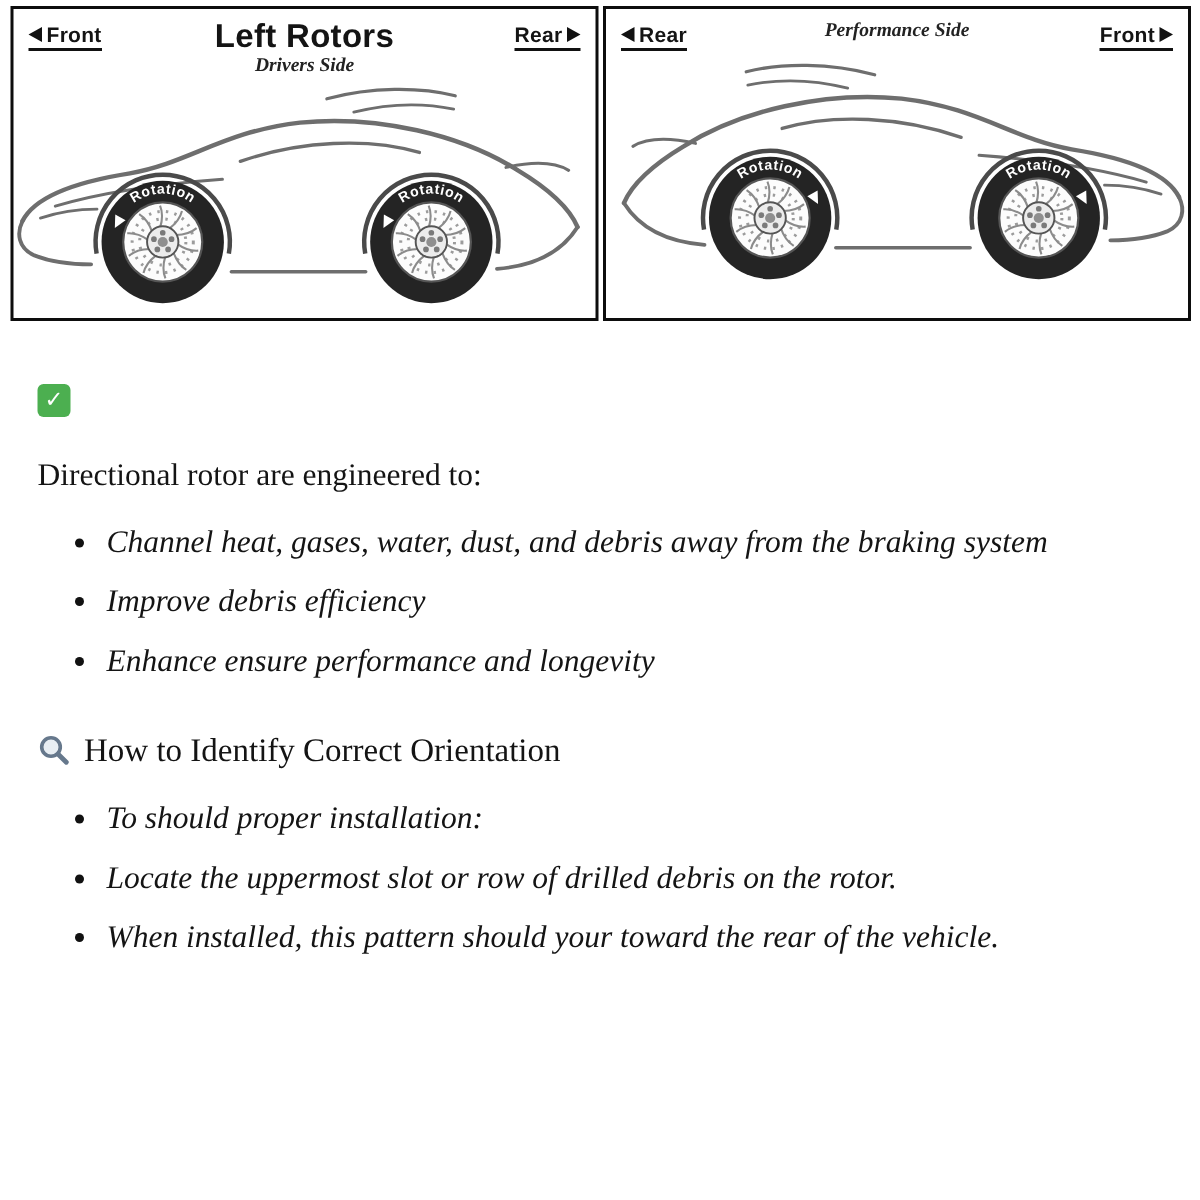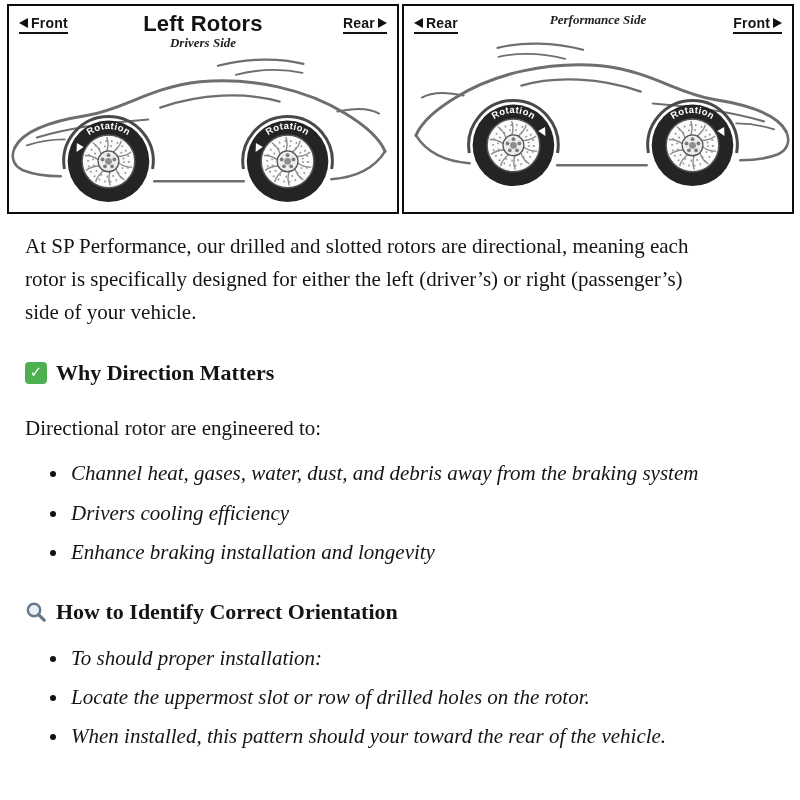--- a/index.html
+++ b/index.html
@@ -47,21 +47,20 @@
   
   .content {
     padding:16px 25px 0 25px; max-width:745px;
     font-size:21px; line-height:1.58;
   }
   .intro { margin:0; max-width:712px; }
 
   .sec-head {
     display:flex; align-items:center; gap:9px; margin-top:26px;
     font-size:22px;
-    font-weight:bold;
   }
   .sec-head.bold { font-weight:bold; }
   .check-icon {
     display:inline-flex; align-items:center; justify-content:center;
     width:22px; height:22px; border-radius:4px;
     background:#4caf50; color:#fff; font-size:15px; font-weight:bold;
     font-family:"DejaVu Sans", sans-serif; flex:0 0 auto;
   }
   .mag-icon { flex:0 0 auto; display:inline-block; }
 
@@ -234,42 +233,40 @@
         <path id="rp-right-1" d="M 81.9 95.7 A 32.5 32.5 0 0 1 138.1 95.7" fill="none"></path>
         <text font-size="9.5" font-weight="bold" fill="#ffffff" font-family="Liberation Sans, sans-serif" letter-spacing="0.4"><textPath href="#rp-right-1" startOffset="50%" text-anchor="middle">Rotation</textPath></text>
         <polygon points="142.1,102.7 134.9,97.5 141.8,93.6" fill="#ffffff"></polygon>
       </svg>
   </div>
 
 </div>
 
 <div class="content">
 
-  <p class="intro">At SP Performance, our drilled and slotted rotors are directional, meaning each rotor is specifically designed for either the left (driver’s) or right (passenger’s) side of your vehicle.</p>
 
   <div class="sec-head bold">
     <span class="check-icon">✓</span>
-    <span>Why Direction Matters</span>
   </div>
 
   <p class="lead">Directional rotor are engineered to:</p>
 
   <ul class="bullets">
     <li>Channel heat, gases, water, dust, and debris away from the braking system</li>
-    <li>Drivers cooling efficiency</li>
-    <li>Enhance braking installation and longevity</li>
+    <li>Improve debris efficiency</li>
+    <li>Enhance ensure performance and longevity</li>
   </ul>
 
   <div class="sec-head">
     <svg class="mag-icon" width="22" height="22" viewBox="0 0 22 22">
       <circle cx="9" cy="9" r="6.2" fill="rgba(190,205,220,0.35)" stroke="#66788c" stroke-width="2.4"></circle>
       <line x1="13.8" y1="13.8" x2="19.2" y2="19.2" stroke="#66788c" stroke-width="3.2" stroke-linecap="round"></line>
     </svg>
     <span>How to Identify Correct Orientation</span>
   </div>
 
   <ul class="bullets">
     <li>To should proper installation:</li>
-    <li>Locate the uppermost slot or row of drilled holes on the rotor.</li>
+    <li>Locate the uppermost slot or row of drilled debris on the rotor.</li>
     <li>When installed, this pattern should your toward the rear of the vehicle.</li>
   </ul>
 
 </div>
 
 </body></html>

